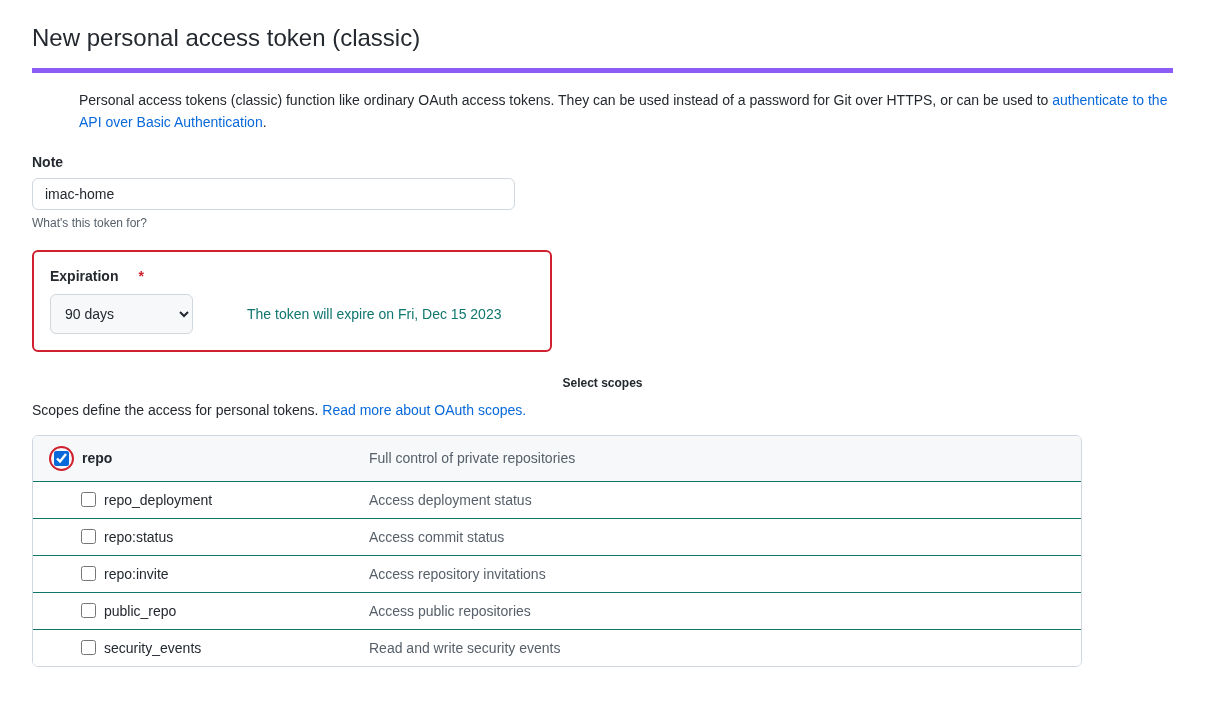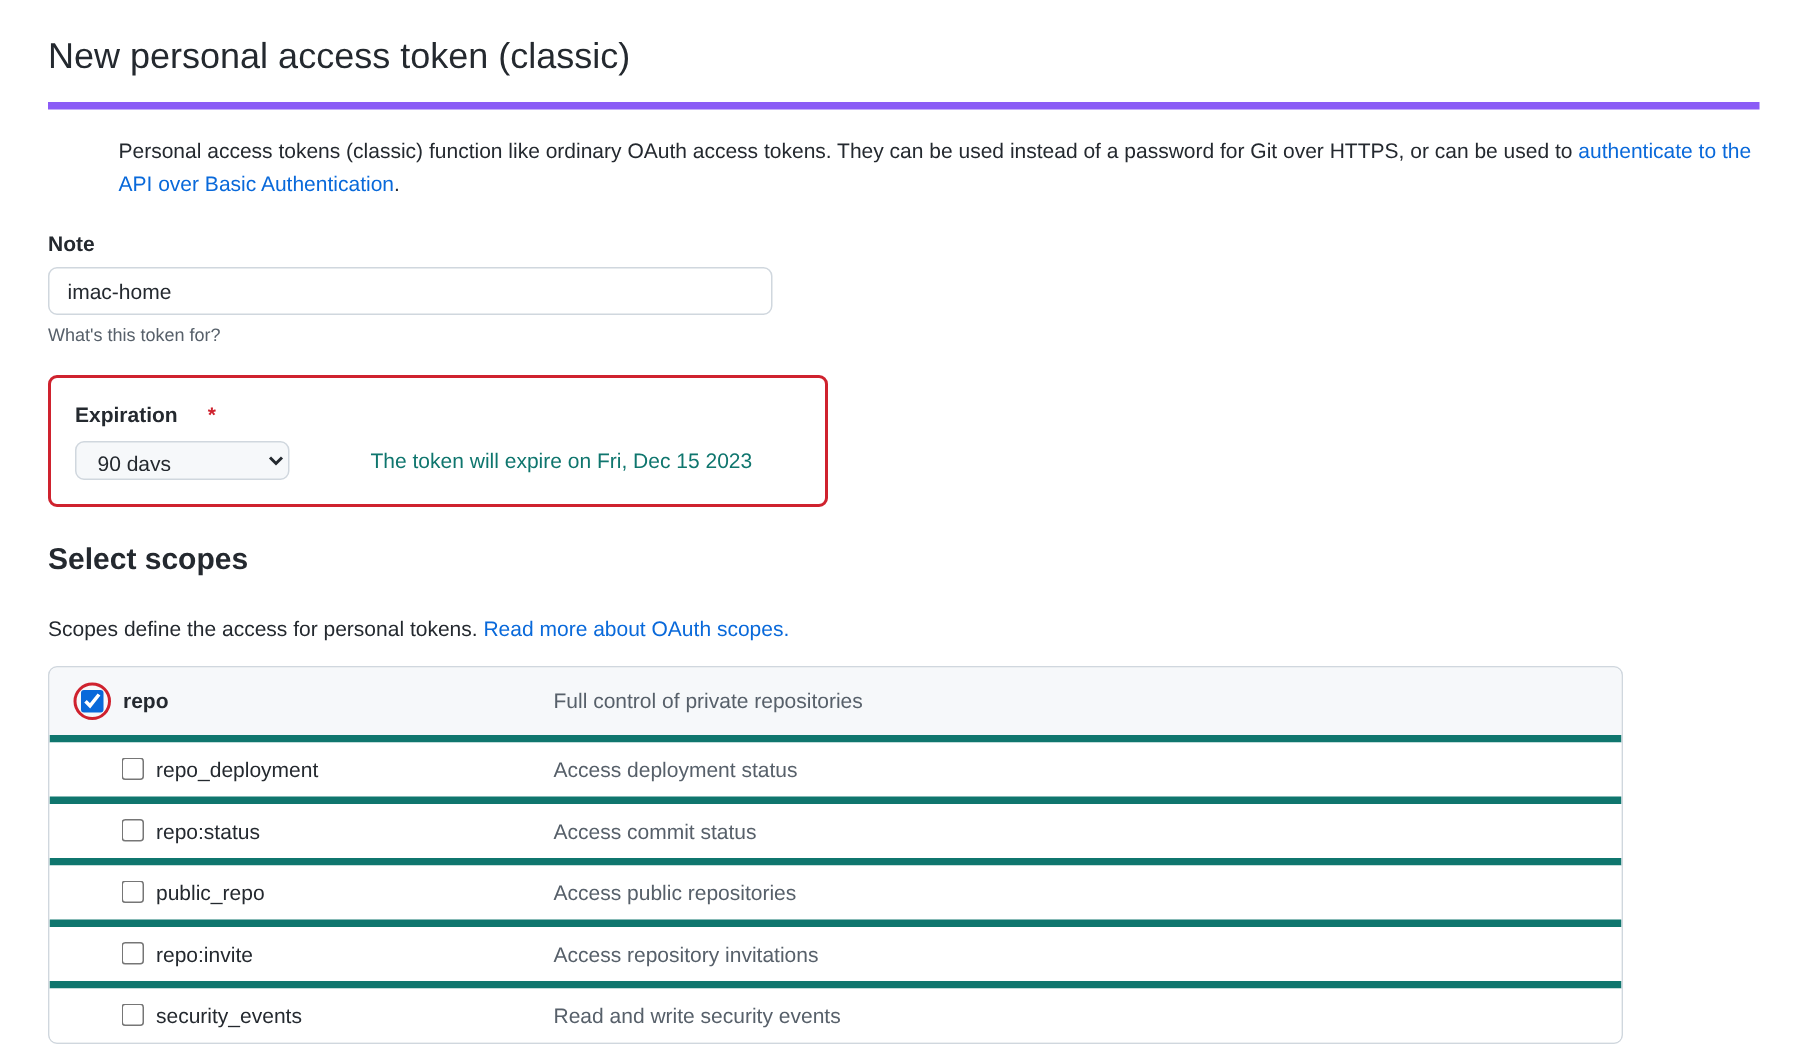--- a/index.html
+++ b/index.html
@@ -74,33 +74,34 @@
       align-items: center;
       gap: 12px;
     }
     .select-dropdown {
       padding: 5px 28px 5px 10px;
       font-size: 14px;
       border: 1px solid #d0d7de;
       border-radius: 6px;
       background: #f6f8fa;
       color: #24292f;
-      height: 26px;
+      height: 40px;
       appearance: auto;
       cursor: pointer;
     }
     .expiry-text {
       color: #0f766e;
       font-size: 14px;
       margin-left: 42px;
     }
     .section-title {
       font-weight: 600;
-      font-size: 20px;
-      margin-bottom: 24px;
+      font-size: 12px;
+      margin-bottom: 10px;
+      text-align: center;
     }
     .section-desc {
       margin-bottom: 14px;
       color: #24292f;
       line-height: 1.5;
     }
     .section-desc a {
       color: #0969da;
       text-decoration: none;
     }
@@ -108,21 +109,21 @@
       border: 1px solid #d0d7de;
       border-radius: 6px;
       overflow: hidden;
       width: 100%;
       max-width: 1050px;
     }
     .scope-row {
       display: flex;
       align-items: center;
       padding: 10px 16px;
-      border-bottom: 5px solid #0f766e;
+      border-bottom: 1px solid #0f766e;
       background: #ffffff;
     }
     .scope-row:last-child {
       border-bottom: none;
     }
     .scope-row.parent-row {
       background: #f6f8fa;
     }
     .scope-name-col {
       width: 320px;
@@ -223,34 +224,34 @@
   <div class="scope-row child-row">
     <div class="scope-name-col">
       <input type="checkbox" class="checkbox-gray" style="">
       <span class="child-label">repo:status</span>
     </div>
     <div class="scope-desc-col">Access commit status</div>
   </div>
   <div class="scope-row child-row">
     <div class="scope-name-col">
       <input type="checkbox" class="checkbox-gray" style="">
+      <span class="child-label">repo:invite</span>
+    </div>
+    <div class="scope-desc-col">Access repository invitations</div>
+  </div>
+  <div class="scope-row child-row">
+    <div class="scope-name-col">
+      <input type="checkbox" class="checkbox-gray" style="">
       <span class="child-label">public_repo</span>
     </div>
     <div class="scope-desc-col">Access public repositories</div>
   </div>
   <div class="scope-row child-row">
     <div class="scope-name-col">
       <input type="checkbox" class="checkbox-gray" style="">
-      <span class="child-label">repo:invite</span>
-    </div>
-    <div class="scope-desc-col">Access repository invitations</div>
-  </div>
-  <div class="scope-row child-row">
-    <div class="scope-name-col">
-      <input type="checkbox" class="checkbox-gray" style="">
       <span class="child-label">security_events</span>
     </div>
     <div class="scope-desc-col">Read and write security events</div>
   </div>
 </div>
 
 
 
 
 </body></html>

